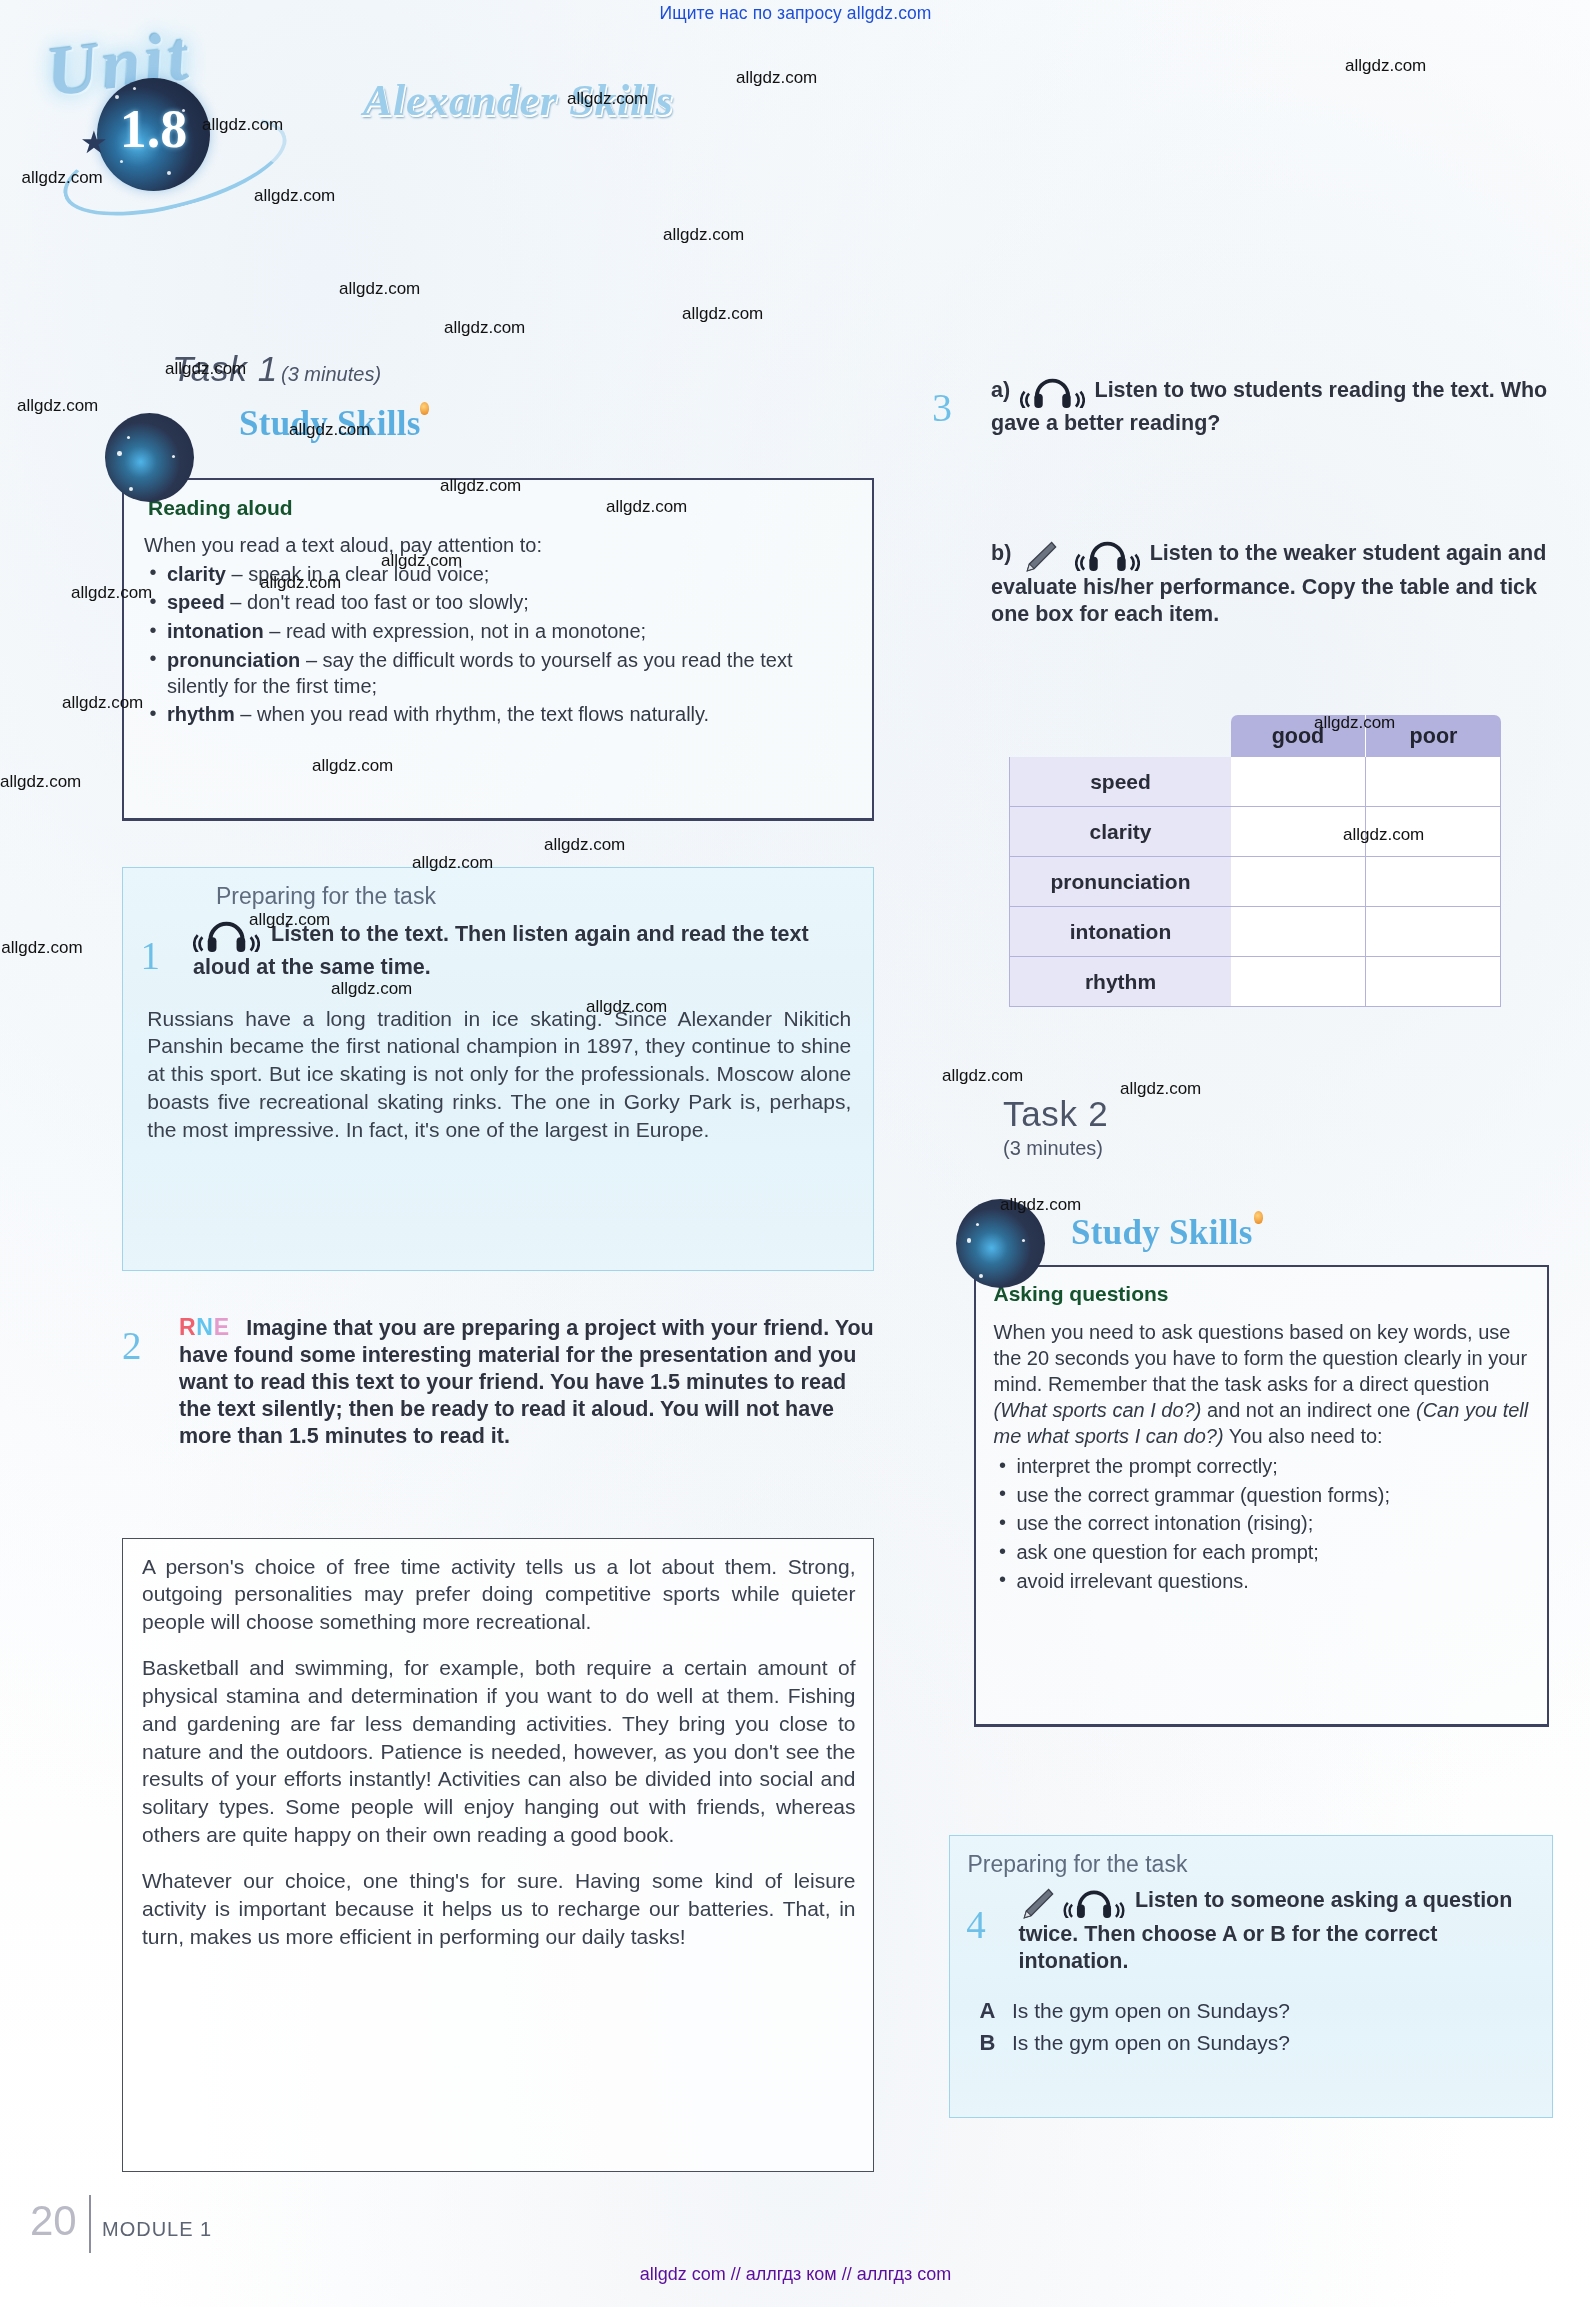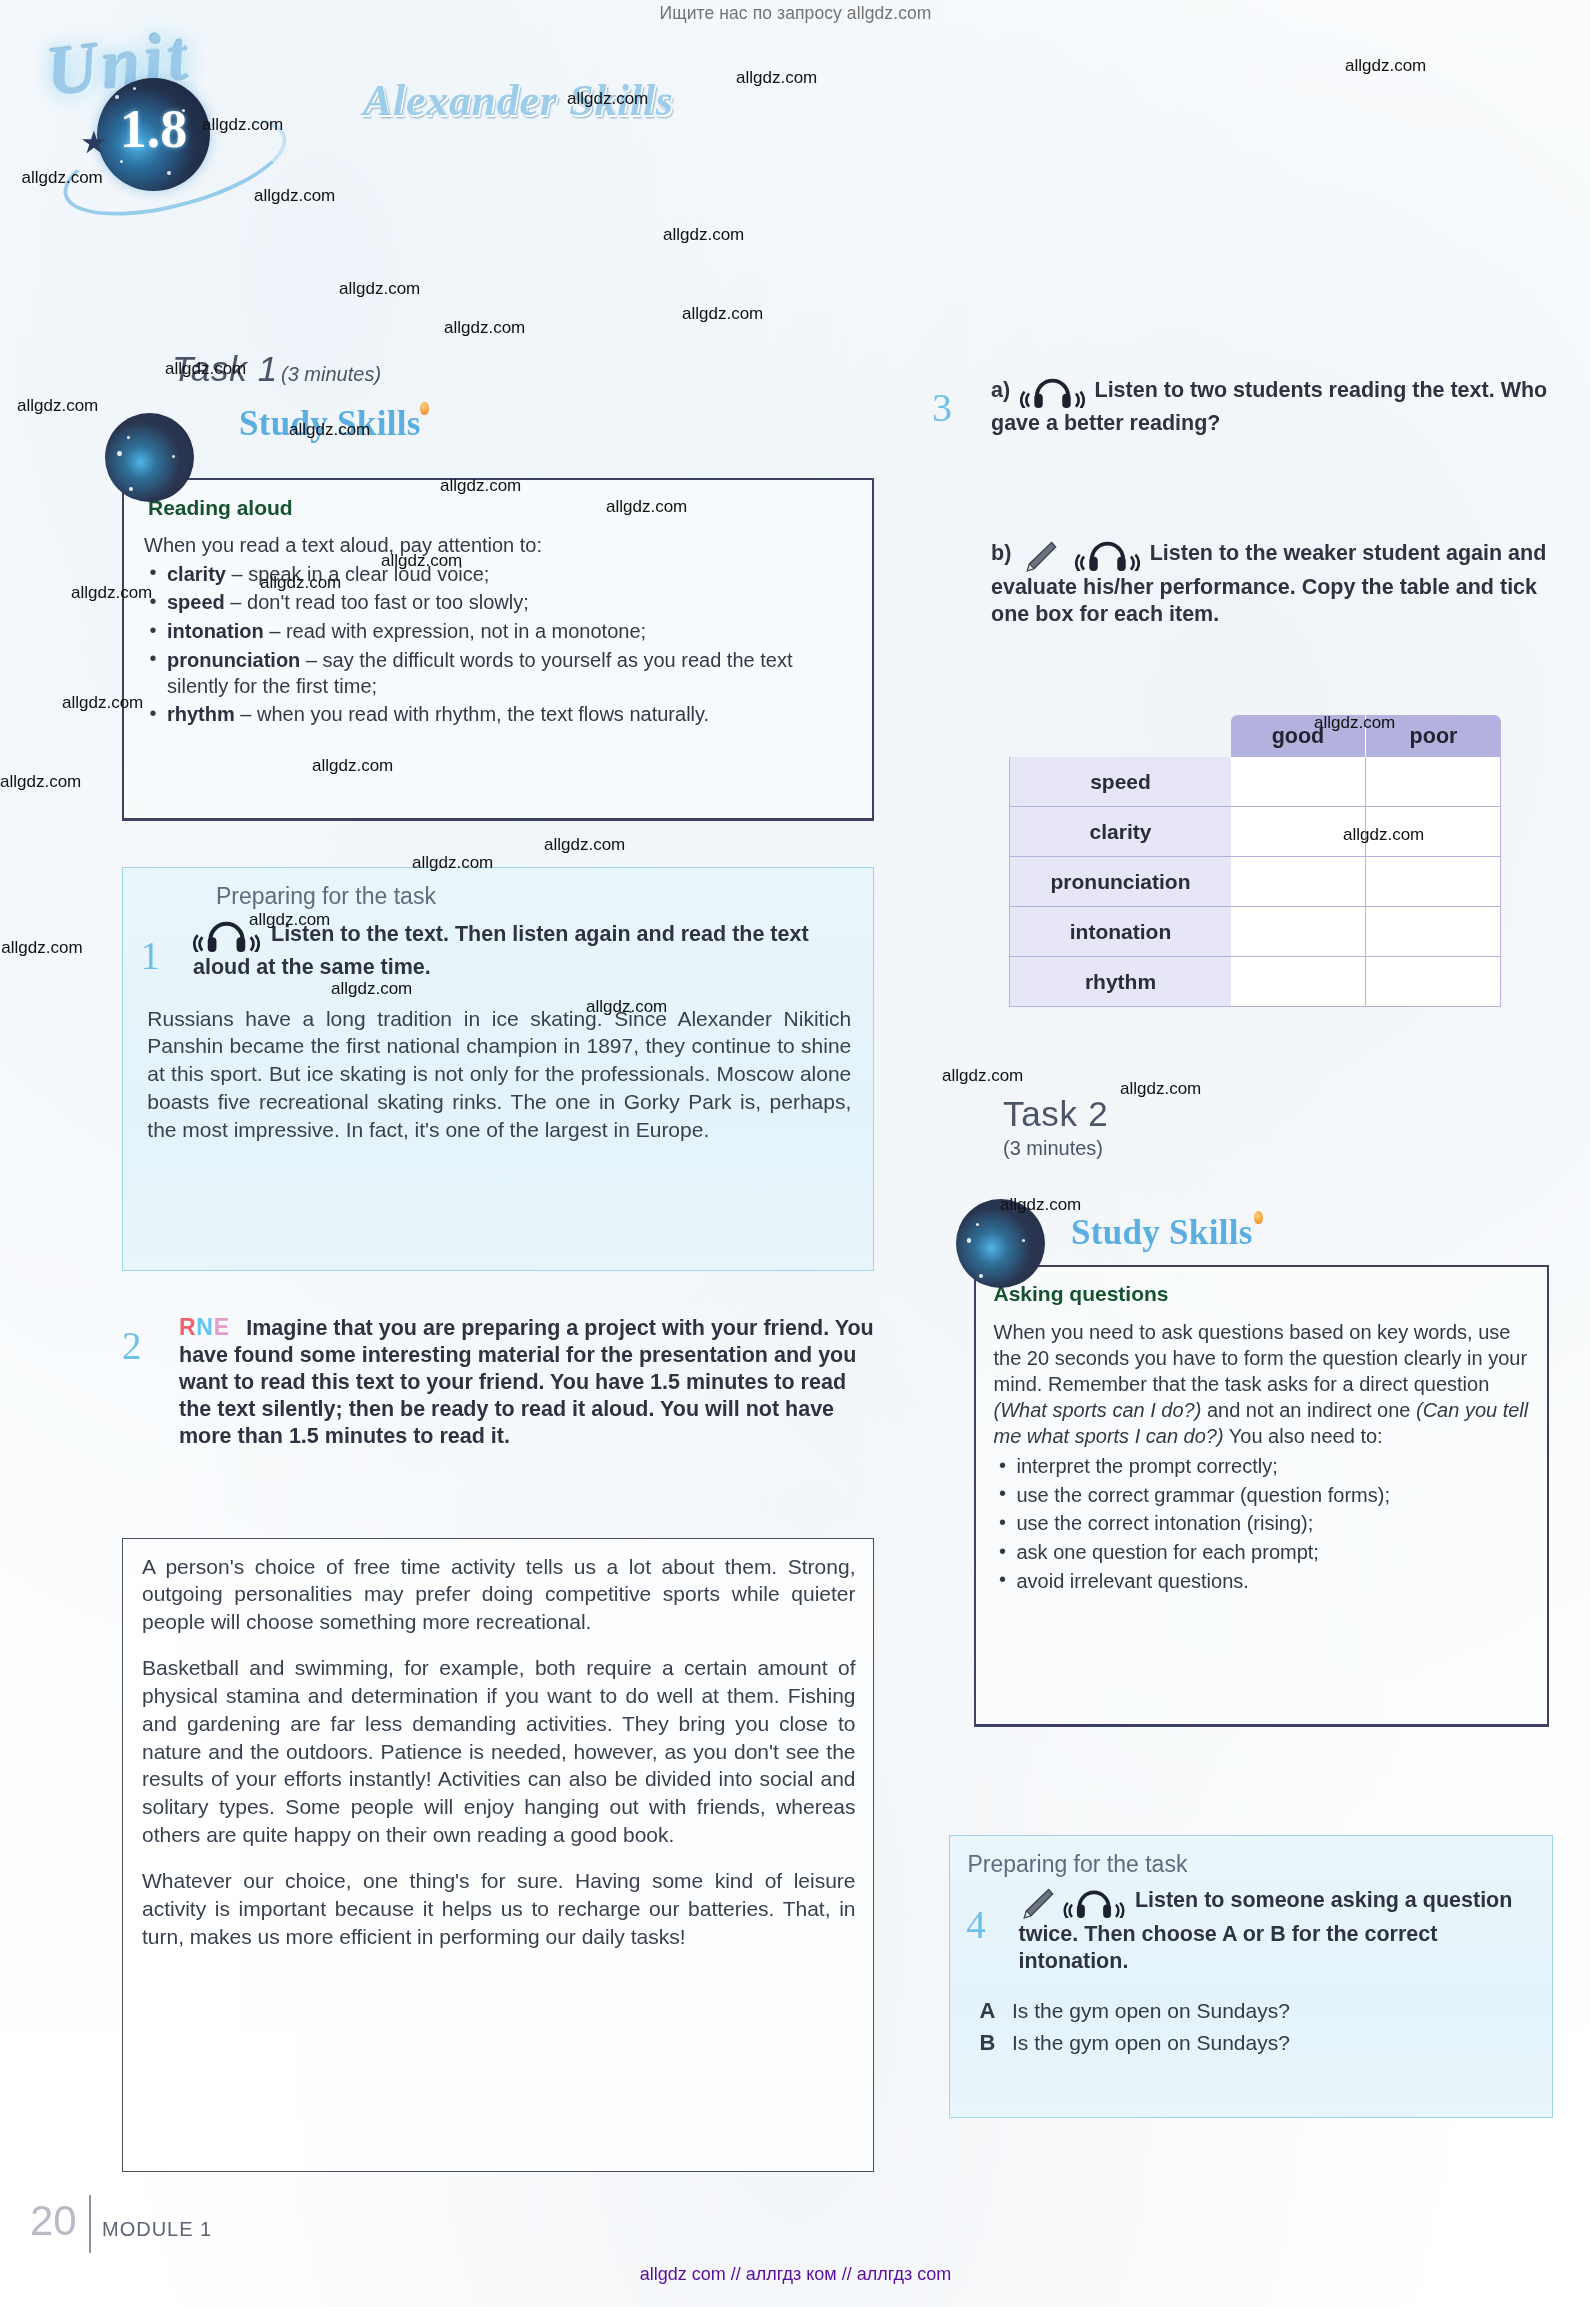--- a/index.html
+++ b/index.html
@@ -14,21 +14,21 @@
     background:
       radial-gradient(ellipse at 20% 12%, #eef4f9 0%, rgba(238,244,249,0) 55%),
       radial-gradient(ellipse at 78% 30%, #eff4f8 0%, rgba(239,244,248,0) 50%),
       radial-gradient(ellipse at 50% 85%, #f2f5f8 0%, rgba(242,245,248,0) 60%),
       linear-gradient(180deg,#ffffff 0%,#fbfcfd 40%,#ffffff 100%);
     z-index:0;}
 
   
   .top-banner{
     position:absolute;left:0;right:0;top:2.7px;text-align:center;
-    color:#737373;font-size:17.5px;letter-spacing:0.1px;z-index:40;
+    color:#1d4ed8;font-size:17.5px;letter-spacing:0.1px;z-index:40;
     font-family:"Liberation Sans", sans-serif;
   }
 
   
   .wm{position:absolute;color:#111;font-size:17px;z-index:35;white-space:nowrap;
       font-family:"Liberation Sans", sans-serif;}
 
   
   .unit-logo{position:absolute;left:40px;top:23.6px;width:404px;height:141px;z-index:12;}
   .unit-word{

